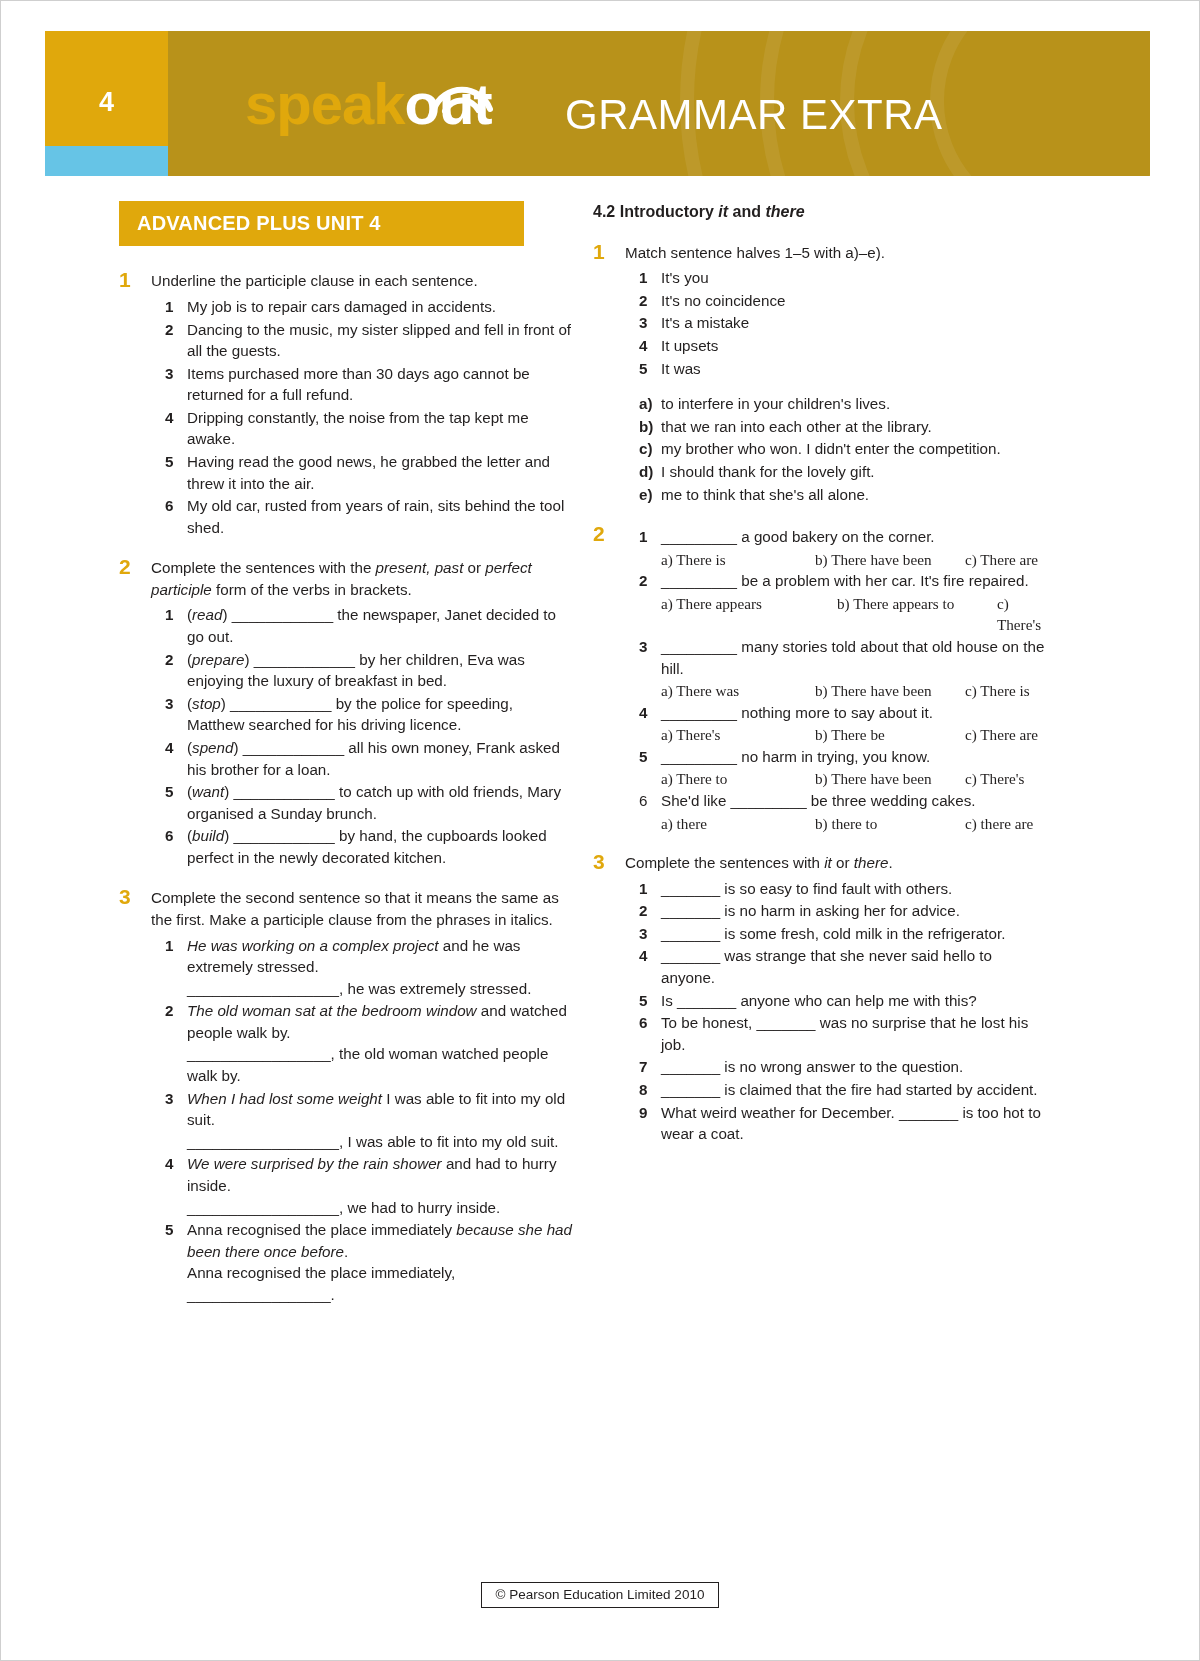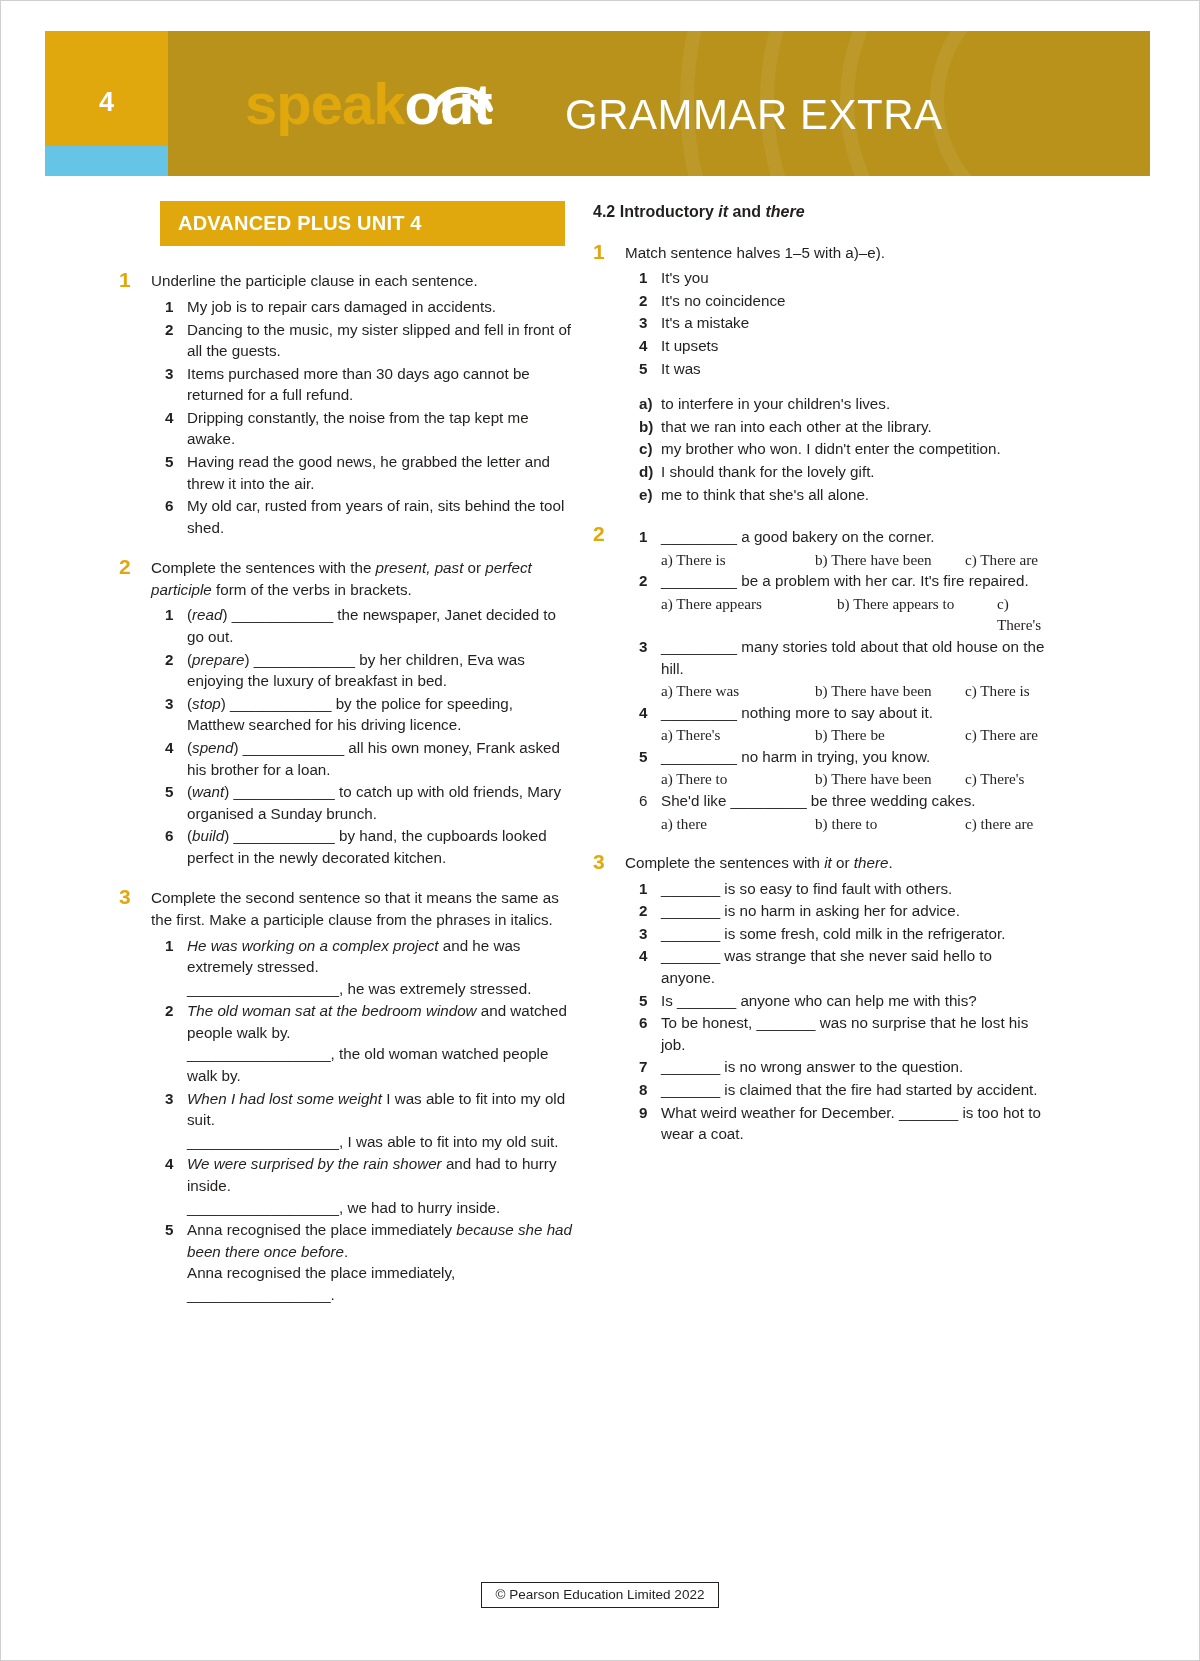--- a/index.html
+++ b/index.html
@@ -68,21 +68,20 @@
   .col-left  { left:118px; }
   .col-right { left:592px; }
 
   .unitbar {
     background:#e0a80c; color:#ffffff;
     font-size:20px; font-weight:bold;
     padding:8px 14px 9px 18px;
     letter-spacing:0.2px;
     width:405px;
     margin-bottom:22px;
-    margin-left:41px;
   }
   h2.sec {
     font-size:16px; font-weight:bold; margin:0 0 16px 0;
   }
 
   .ex { display:flex; margin-bottom:16px; }
   .ex-num {
     color:#e0a80c; font-weight:bold; font-size:21px;
     width:32px; flex:0 0 32px; line-height:1.15;
   }
@@ -400,15 +399,15 @@
                 <span class="n">9</span>
                 <span class="t">What weird weather for December. _______ is too hot to wear a coat.</span>
               </li>
             </ol>
           </div>
         </div>
       </div>
   </div>
 
   <div class="footer">
-    <div class="footer-box">© Pearson Education Limited 2022</div>
+    <div class="footer-box">© Pearson Education Limited 2010</div>
   </div>
 </div>
 
 </body></html>

